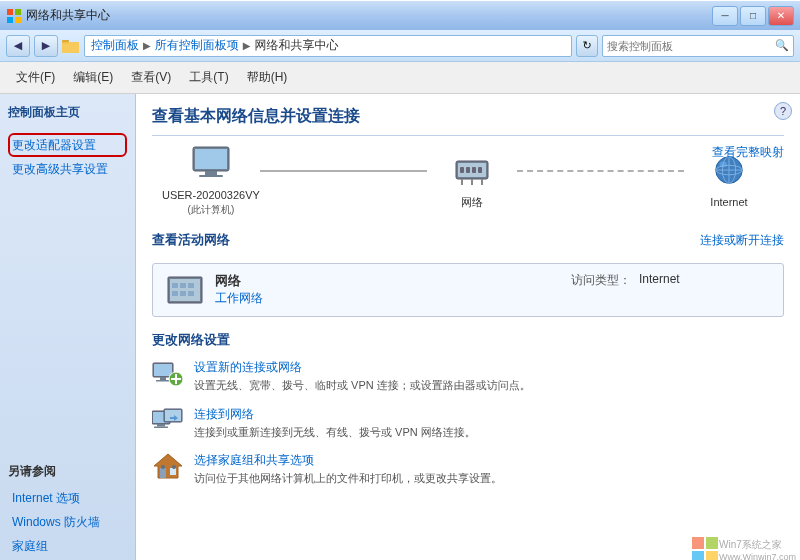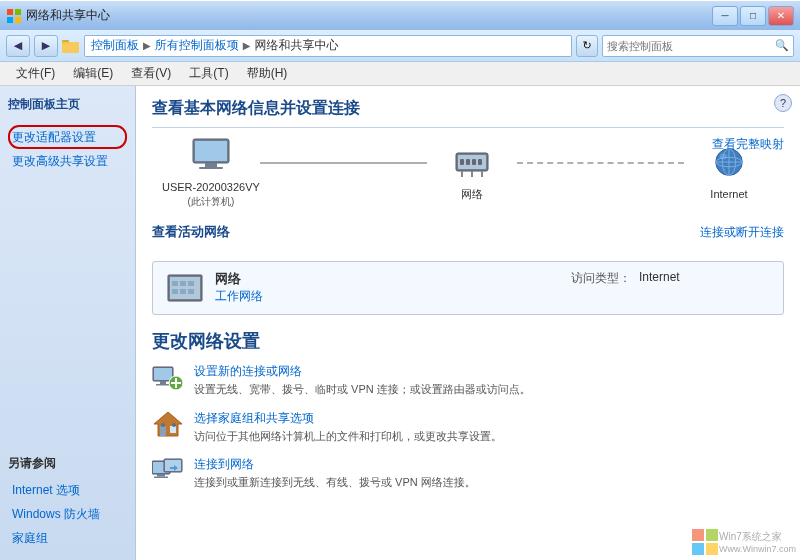--- a/index.html
+++ b/index.html
@@ -123,21 +123,21 @@
       color: #999;
       background: transparent;
     }
     .search-icon-btn {
       color: #555;
       font-size: 11px;
     }
 
     
     .menu-bar {
-      height: 24px;
+      height: 32px;
       background: #f0f0f0;
       display: flex;
       align-items: center;
       padding: 0 8px;
       gap: 2px;
       border-bottom: 1px solid #d0d0d0;
       text-align: center;
     }
     .menu-item {
       padding: 2px 8px;
@@ -177,21 +177,21 @@
       padding: 3px 4px;
       border-radius: 2px;
       text-decoration: none;
       display: block;
       line-height: 1.5;
     }
     .sidebar-link.highlighted {
       border: 2px solid #cc0000;
       color: #0066cc;
       padding: 1px 2px;
-      border-radius: 11px;
+      border-radius: 6px;
       font-weight: normal;
     }
     .sidebar-also-section {
       margin-top: auto;
       padding-top: 10px;
     }
     .sidebar-also-title {
       font-size: 12px;
       font-weight: bold;
       color: #333;
@@ -268,21 +268,21 @@
       font-size: 12px;
       text-decoration: none;
       cursor: pointer;
     }
 
     
     .section-header {
       display: flex;
       align-items: center;
       justify-content: space-between;
-      margin-bottom: 20px;
+      margin-bottom: 14px;
     }
     .section-title {
       font-size: 13px;
       color: #1a4a8a;
       font-weight: bold;
     }
     .section-action-link {
       color: #0066cc;
       font-size: 12px;
       cursor: pointer;
@@ -340,21 +340,21 @@
       color: #0066cc;
       cursor: pointer;
       text-decoration: none;
     }
     .stat-value-plain {
       color: #333;
     }
 
     
     .change-settings-title {
-      font-size: 18px;
+      font-size: 13px;
       color: #1a4a8a;
       font-weight: bold;
       margin-bottom: 10px;
     }
     .settings-item {
       display: flex;
       align-items: flex-start;
       gap: 10px;
       margin-bottom: 12px;
       justify-content: center;
@@ -623,52 +623,52 @@
       <div class="settings-text">
         <a class="settings-link">设置新的连接或网络</a>
         <div class="settings-desc">设置无线、宽带、拨号、临时或 VPN 连接；或设置路由器或访问点。</div>
       </div>
     </div>
 
     <div class="settings-item">
       <div class="settings-icon">
         <svg width="32" height="28" viewBox="0 0 32 28">
 
-          <polygon points="16,2 2,14 6,14 6,26 26,26 26,14 30,14" fill="#c07830" stroke="#a06020" stroke-width="1"></polygon>
-          <rect x="8" y="16" width="6" height="10" fill="#8ba0b8"></rect>
-          <rect x="18" y="16" width="6" height="7" fill="#d0e8f8"></rect>
-
-          <circle cx="11" cy="15" r="2" fill="#607080"></circle>
-          <circle cx="22" cy="15" r="2" fill="#607080"></circle>
-        </svg>
-      </div>
-      <div class="settings-text">
-        <a class="settings-link">选择家庭组和共享选项</a>
-        <div class="settings-desc">访问位于其他网络计算机上的文件和打印机，或更改共享设置。</div>
-      </div>
-    </div>
-
-    <div class="settings-item">
-      <div class="settings-icon">
-        <svg width="32" height="28" viewBox="0 0 32 28">
-
           <rect x="0" y="5" width="18" height="13" rx="1" fill="#708090" stroke="#556" stroke-width="1"></rect>
           <rect x="1" y="6" width="16" height="11" fill="#a0c8e8"></rect>
           <rect x="5" y="18" width="8" height="2.5" fill="#708090"></rect>
           <rect x="2" y="20.5" width="14" height="1.5" rx="0.5" fill="#708090"></rect>
 
           <rect x="12" y="3" width="18" height="13" rx="1" fill="#7090a0" stroke="#557" stroke-width="1"></rect>
           <rect x="13" y="4" width="16" height="11" fill="#b0d0e8"></rect>
 
           <path d="M 18 11 L 22 11 L 22 9 L 26 12 L 22 15 L 22 13 L 18 13 Z" fill="#4488cc" opacity="0.8"></path>
         </svg>
       </div>
       <div class="settings-text">
         <a class="settings-link">连接到网络</a>
         <div class="settings-desc">连接到或重新连接到无线、有线、拨号或 VPN 网络连接。</div>
+      </div>
+    </div>
+
+    <div class="settings-item">
+      <div class="settings-icon">
+        <svg width="32" height="28" viewBox="0 0 32 28">
+
+          <polygon points="16,2 2,14 6,14 6,26 26,26 26,14 30,14" fill="#c07830" stroke="#a06020" stroke-width="1"></polygon>
+          <rect x="8" y="16" width="6" height="10" fill="#8ba0b8"></rect>
+          <rect x="18" y="16" width="6" height="7" fill="#d0e8f8"></rect>
+
+          <circle cx="11" cy="15" r="2" fill="#607080"></circle>
+          <circle cx="22" cy="15" r="2" fill="#607080"></circle>
+        </svg>
+      </div>
+      <div class="settings-text">
+        <a class="settings-link">选择家庭组和共享选项</a>
+        <div class="settings-desc">访问位于其他网络计算机上的文件和打印机，或更改共享设置。</div>
       </div>
     </div>
 
     <div class="watermark">
       <div class="watermark-logo">
         <svg class="win7-logo" viewBox="0 0 28 28">
           <rect x="1" y="1" width="12" height="12" fill="#f25022" opacity="0.85"></rect>
           <rect x="15" y="1" width="12" height="12" fill="#7fba00" opacity="0.85"></rect>
           <rect x="1" y="15" width="12" height="12" fill="#00a4ef" opacity="0.85"></rect>
           <rect x="15" y="15" width="12" height="12" fill="#ffb900" opacity="0.85"></rect>

